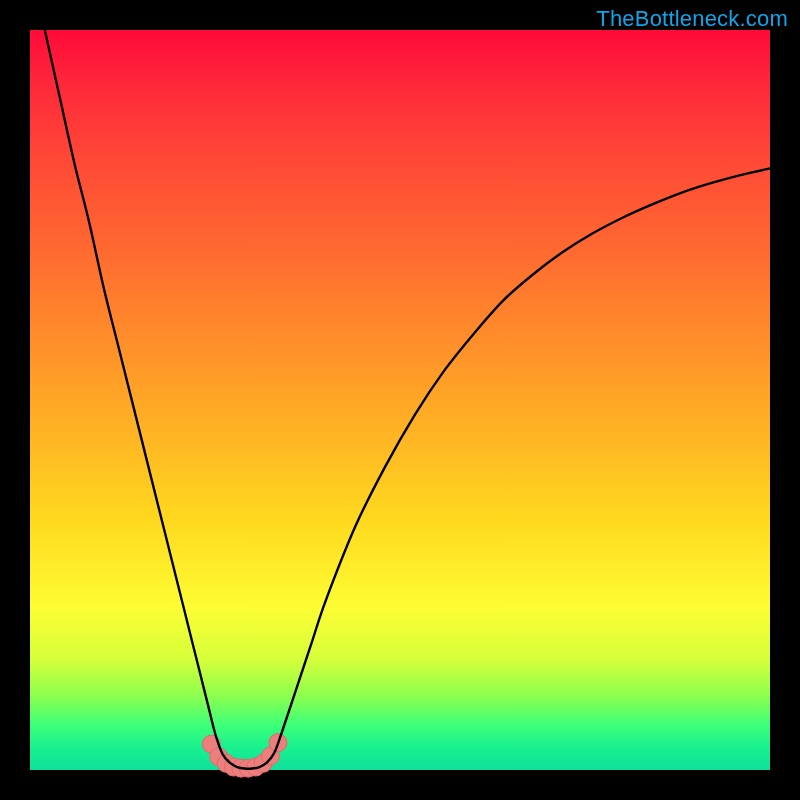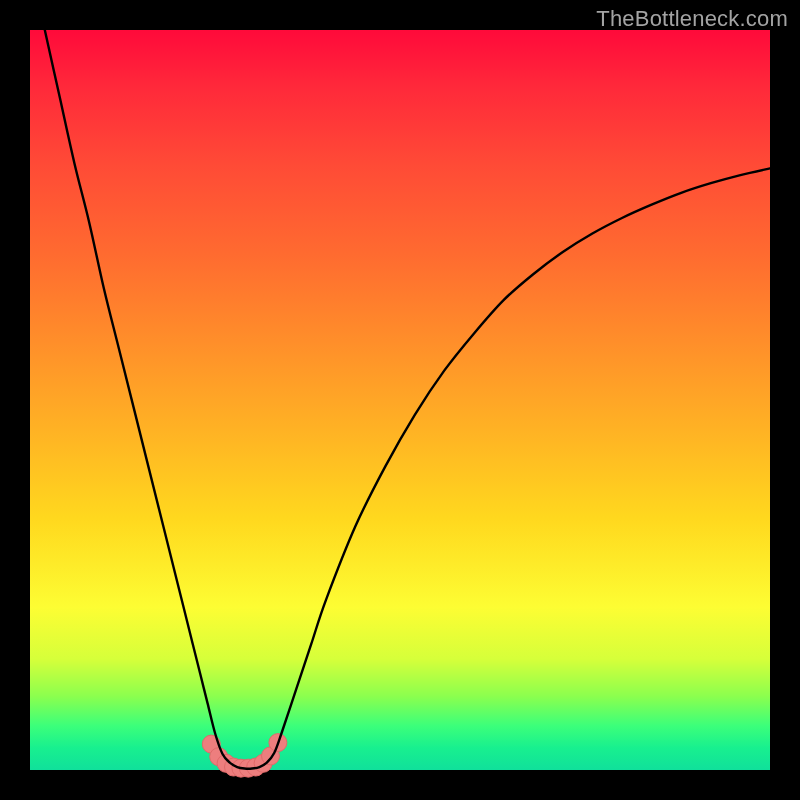--- a/index.html
+++ b/index.html
@@ -39,21 +39,21 @@
       #8cff4e 90%,
       #3cff7a 94%,
       #18f08f 97%,
       #10e09b 100%
     );
   }
   .watermark {
     position: absolute;
     top: 6px;
     right: 12px;
-    color: #a3a3a3;
+    color: #0ea5e9;
     font-size: 22px;
     font-weight: 400;
     letter-spacing: 0.2px;
   }
   svg.curve {
     position: absolute;
     left: 0;
     top: 0;
     width: 740px;
     height: 740px;

